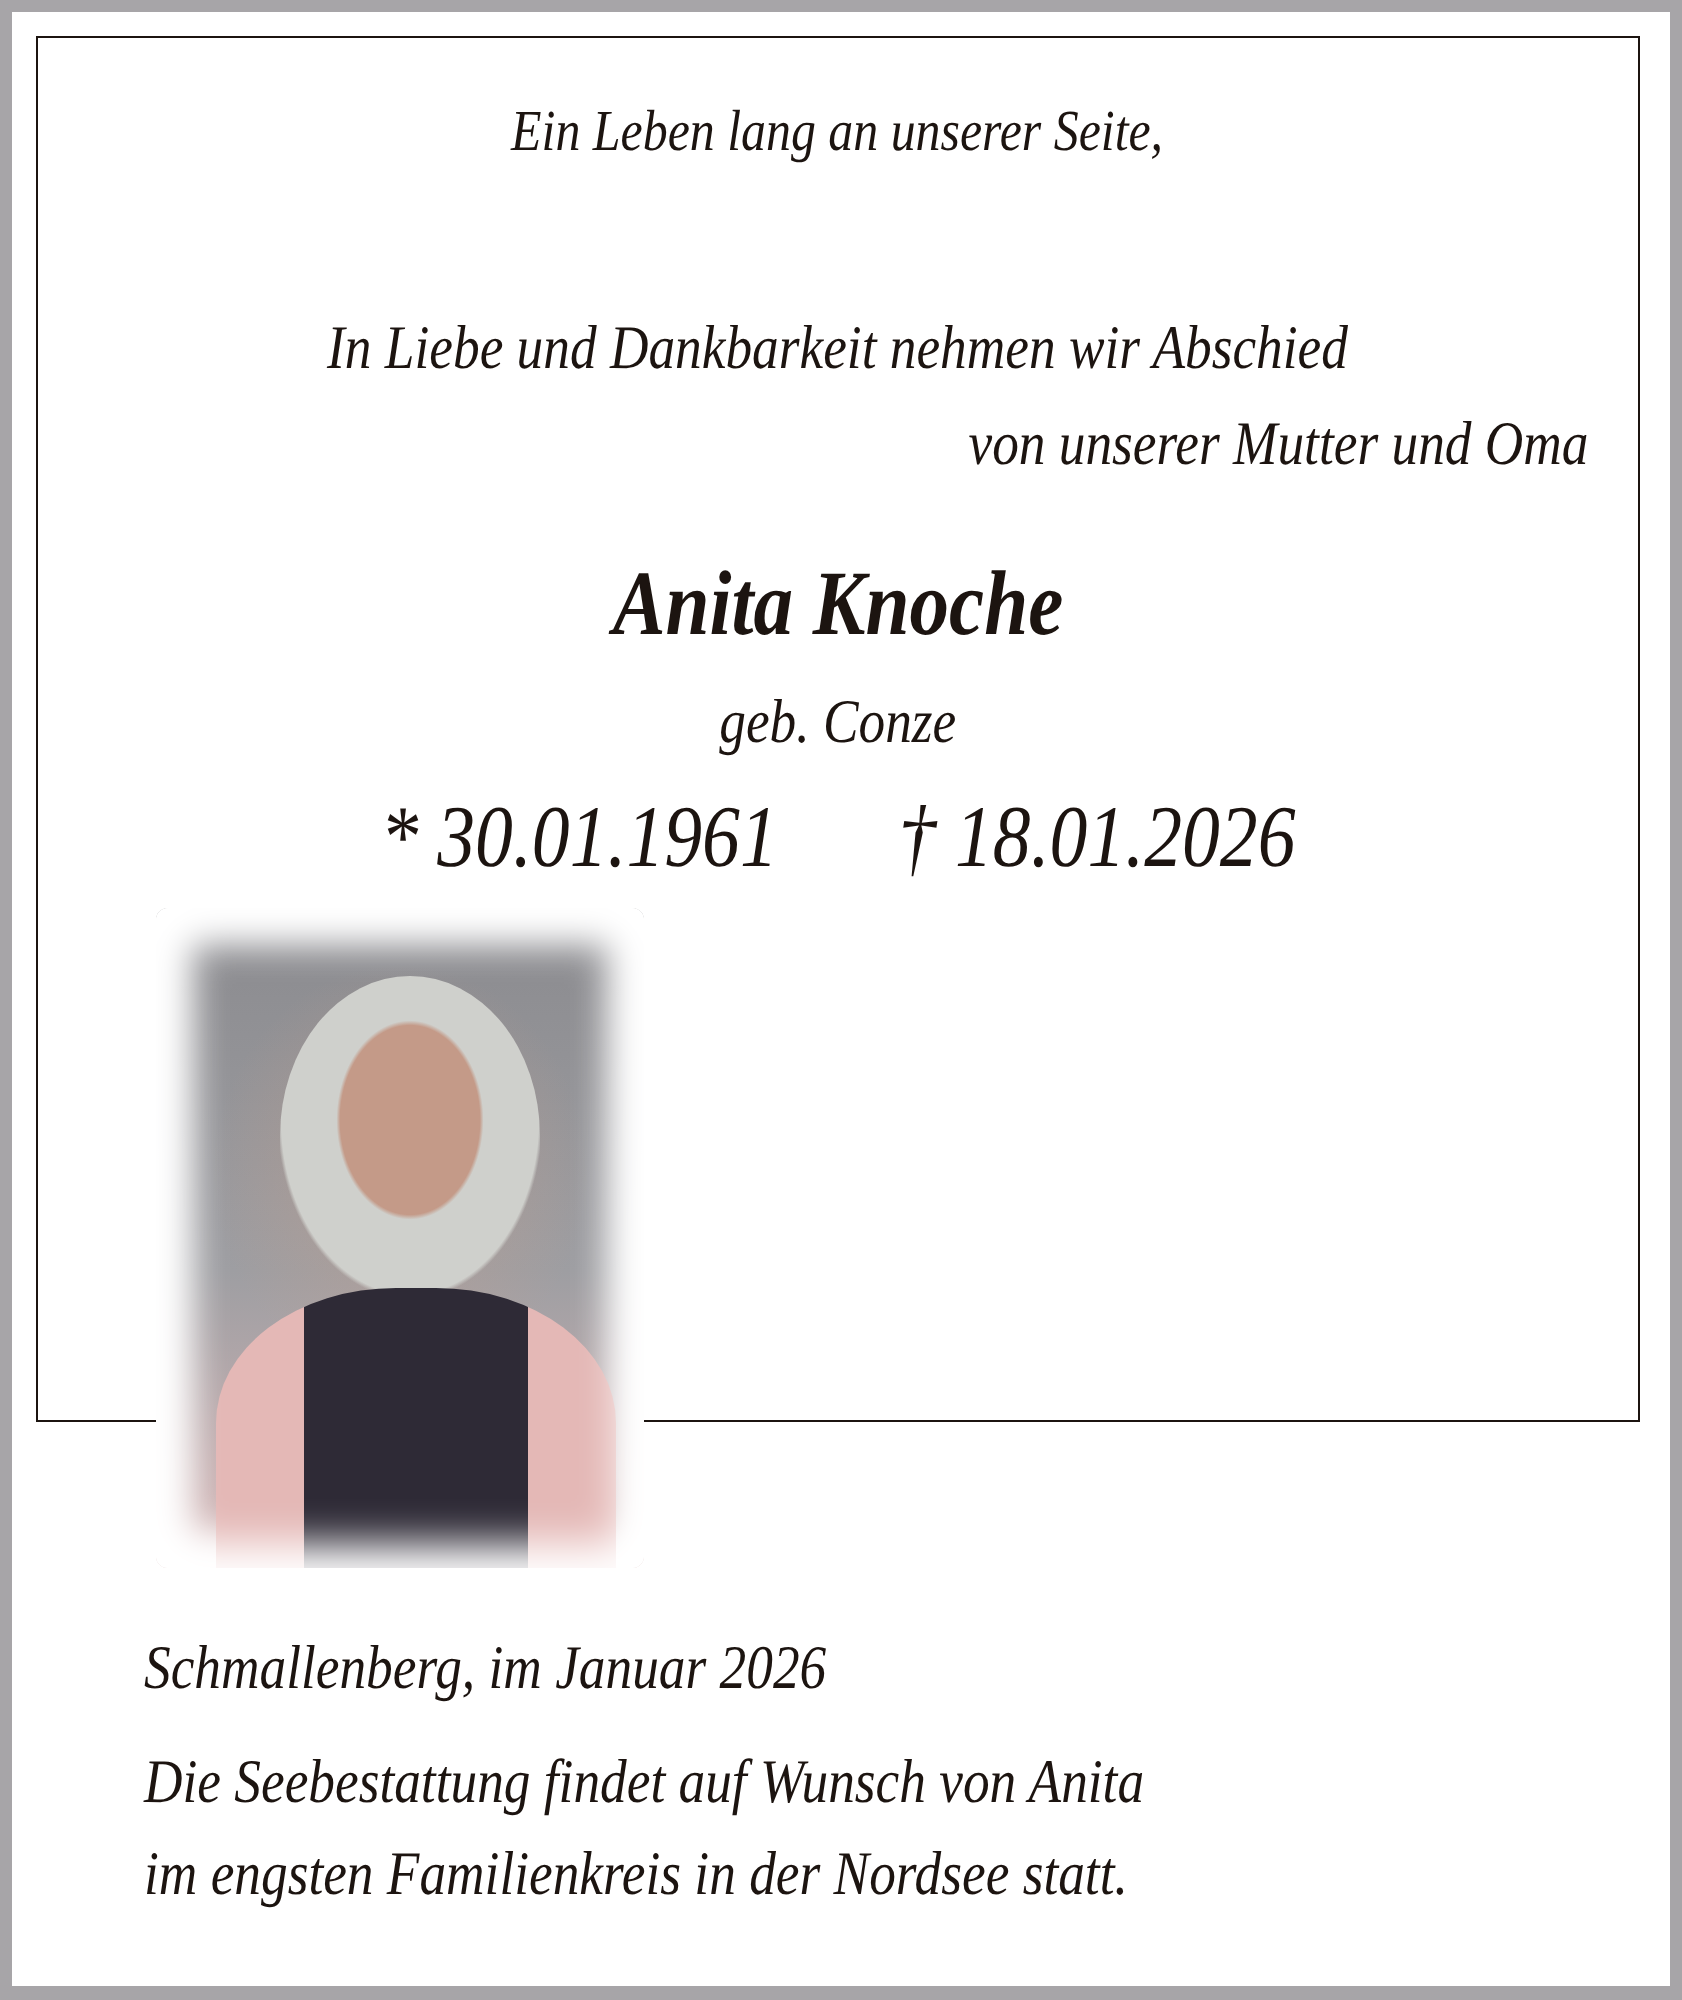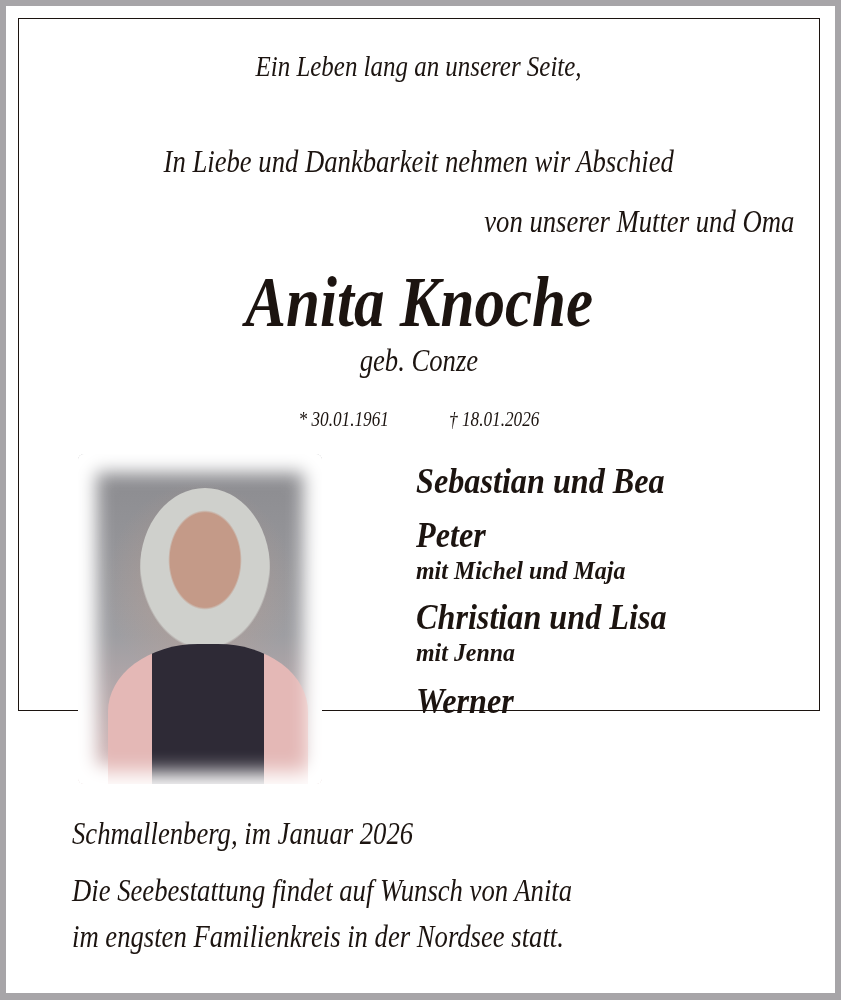--- a/index.html
+++ b/index.html
@@ -17,23 +17,23 @@
     }
     .frame {
       position: absolute; left: 12px; top: 12px; width: 802px; height: 693px;
       border: 1.5px solid #1c1410;
       box-sizing: border-box;
     }
     .c { position: absolute; left: 0; width: 100%; text-align: center; font-style: italic; white-space: nowrap; }
     .cond { display: inline-block; transform: scaleX(0.86); transform-origin: center; }
     .motto { font-size: 29px; line-height: 42px; }
     .intro { font-size: 31px; line-height: 46px; }
-    .name { font-size: 71px; font-weight: bold; line-height: 70px; letter-spacing: 0px; }
+    .name { font-size: 46px; font-weight: bold; line-height: 70px; letter-spacing: 0px; }
     .born { font-size: 31px; line-height: 40px; }
-    .dates { font-size: 20px; line-height: 40px; }
+    .dates { font-size: 44px; line-height: 40px; }
     .dates .gap { display: inline-block; width: 70px; }
     .photo {
       position: absolute; left: 72px; top: 448px; width: 244px; height: 330px;
       border-radius: 6px;
       background:
         radial-gradient(ellipse 55% 45% at 50% 40%, rgba(200,160,140,0.55), rgba(0,0,0,0) 70%),
         radial-gradient(ellipse 60% 40% at 55% 95%, #3a3240 0%, rgba(0,0,0,0) 70%),
         linear-gradient(180deg, #8a8a8e 0%, #9e9ea2 55%, #d9b8b8 100%);
       box-shadow: inset 0 0 22px 14px #ffffff;
       overflow: hidden;
@@ -57,44 +57,36 @@
     .note { font-size: 31px; line-height: 46px; }
   </style>
 </head>
 <body>
 
 <div class="page">
   <div class="frame">
 
     <div class="c motto" style="top:26px;"><span class="cond">Ein Leben lang an unserer Seite,</span></div>
 
-    <div class="c intro" style="top:120px;"><span class="cond">In Liebe und Dankbarkeit nehmen wir Abschied</span></div>
+    <div class="c intro" style="top:132px;"><span class="cond">In Liebe und Dankbarkeit nehmen wir Abschied</span></div>
     <div class="c intro" style="top:180px;text-align:right;"><span class="cond">von unserer Mutter und Oma</span></div>
 
     <div class="c name" style="top:248px;"><span class="cond">Anita Knoche</span></div>
     <div class="c born" style="top:322px;"><span class="cond">geb. Conze</span></div>
 
     <div class="c dates" style="top:380px;">
       <span class="cond">
         <span>* 30.01.1961</span><span class="gap"></span><span>† 18.01.2026</span>
       </span>
     </div>
   </div>
 
   <div class="photo">
     <div class="hair"></div>
     <div class="body"></div>
     <div class="vignette"></div>
   </div>
 
-  <div class="family">
-    <span class="big" style="margin-bottom:14px;">Sebastian und Bea</span>
-    <span class="big">Peter</span>
-    <span class="small" style="margin-bottom:12px;">mit Michel und Maja</span>
-    <span class="big">Christian und Lisa</span>
-    <span class="small" style="margin-bottom:14px;">mit Jenna</span>
-    <span class="big">Werner</span>
-  </div>
 
   <div class="left place" style="top:808px;">Schmallenberg, im Januar 2026</div>
   <div class="left note" style="top:862px;">Die Seebestattung findet auf Wunsch von Anita</div>
   <div class="left note" style="top:908px;">im engsten Familienkreis in der Nordsee statt.</div>
 </div>
 
 </body></html>

